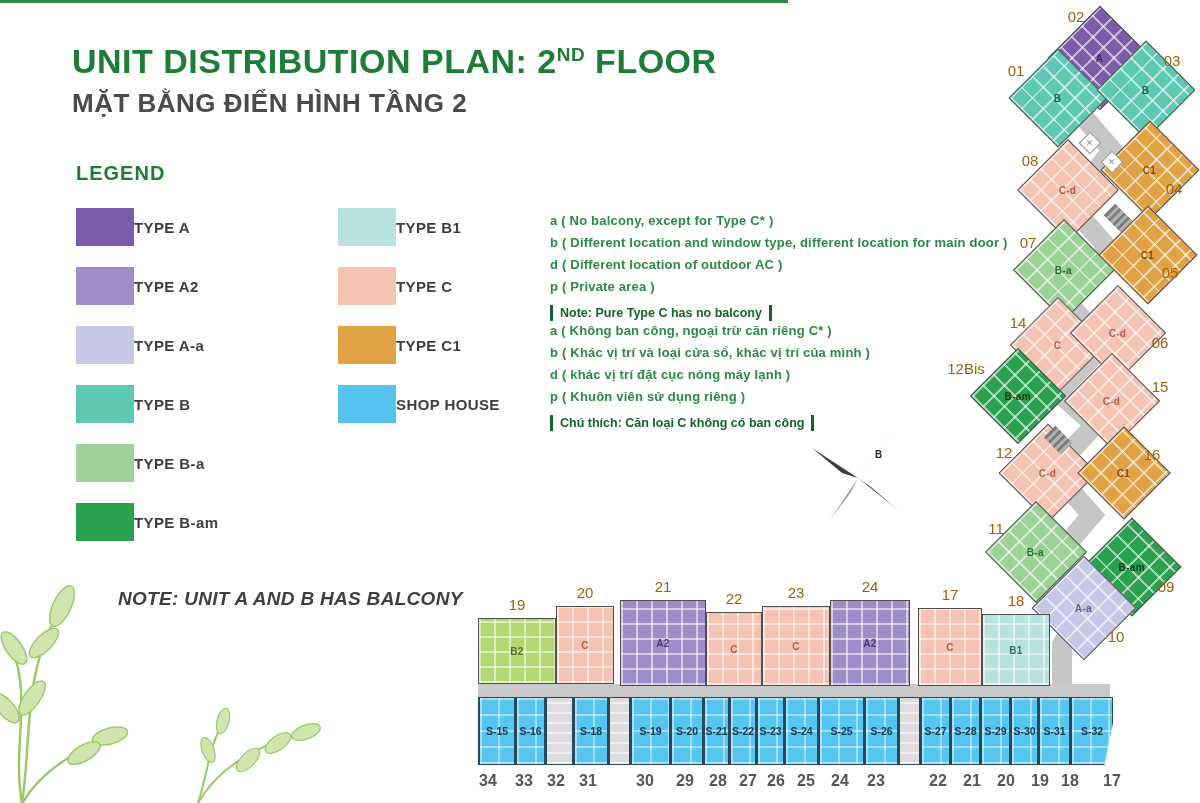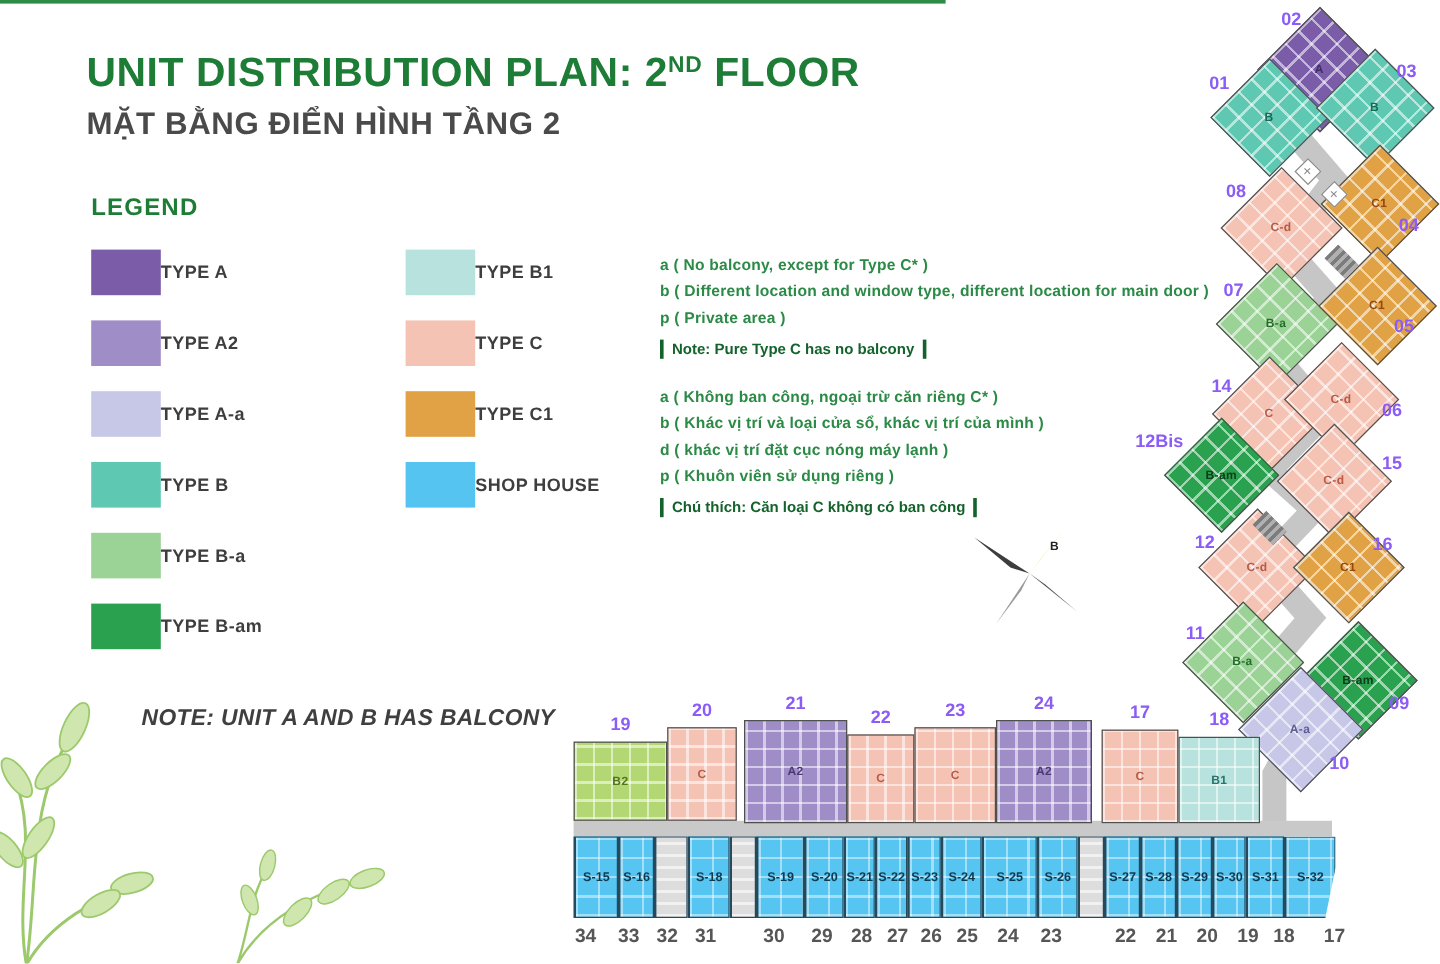--- a/index.html
+++ b/index.html
@@ -42,22 +42,22 @@
 
   
   .plan { position:absolute; inset:0; }
   .plan-svg { position:absolute; left:0; top:0; z-index:0; }
   .bld { position:absolute; z-index:2; border:1.6px solid #4f4f4f;
          background-image:
            repeating-linear-gradient(0deg, rgba(255,255,255,.55) 0 2px, transparent 2px 15px),
            repeating-linear-gradient(90deg, rgba(255,255,255,.55) 0 2px, transparent 2px 15px);
          display:flex; align-items:center; justify-content:center; }
   .bld .tlabel { font-size:10px; font-weight:800; letter-spacing:.3px; white-space:nowrap; }
-  .numlab { position:absolute; z-index:3; transform:translate(-50%,-50%); color:#8b5cf6;
-            font-size:15px; font-weight:700; white-space:nowrap; }
+  .numlab { position:absolute; z-index:3; transform:translate(-50%,-50%); color:#a16207;
+            font-size:15px; font-weight:400; white-space:nowrap; }
   .lift { position:absolute; z-index:3; width:16px; height:16px; background:#ffffff;
           border:1.5px solid #8a8a8a; transform:translate(-50%,-50%) rotate(45deg);
           display:flex; align-items:center; justify-content:center; }
   .lift span { transform:rotate(-45deg); font-size:9px; color:#8a8a8a; line-height:1; }
   .stair { position:absolute; z-index:3; width:24px; height:16px; background:#9a9a9a;
            transform:translate(-50%,-50%) rotate(45deg);
            background-image:repeating-linear-gradient(90deg,#7c7c7c 0 3px,#b0b0b0 3px 6px); }
 
   .shops { position:absolute; left:478px; top:697px; height:68px; display:flex; z-index:1; }
   .shop-cell { height:68px; border:1.5px solid #27495c; border-left-width:2px;
@@ -129,20 +129,21 @@
       <div class="legend-row">
         <div class="swatch" style="background: rgb(85, 196, 240);"></div>
         <div class="legend-label">SHOP HOUSE</div>
       </div>
     </div>
 
   <div class="notes notes-en">
     <div>
         <div class="note-line">a ( No balcony, except for Type C* )</div>
         <div class="note-line">b ( Different location and window type, different location for main door )</div>
+        <div class="note-line">d ( Different location of outdoor AC )</div>
         <div class="note-line">p ( Private area )</div>
       </div>
     <div class="note-box">Note: Pure Type C has no balcony</div>
   </div>
   <div class="notes notes-vi">
     <div>
         <div class="note-line">a ( Không ban công, ngoại trừ căn riêng C* )</div>
         <div class="note-line">b ( Khác vị trí và loại cửa sổ, khác vị trí của mình )</div>
         <div class="note-line">d ( khác vị trí đặt cục nóng máy lạnh )</div>
         <div class="note-line">p ( Khuôn viên sử dụng riêng )</div>

